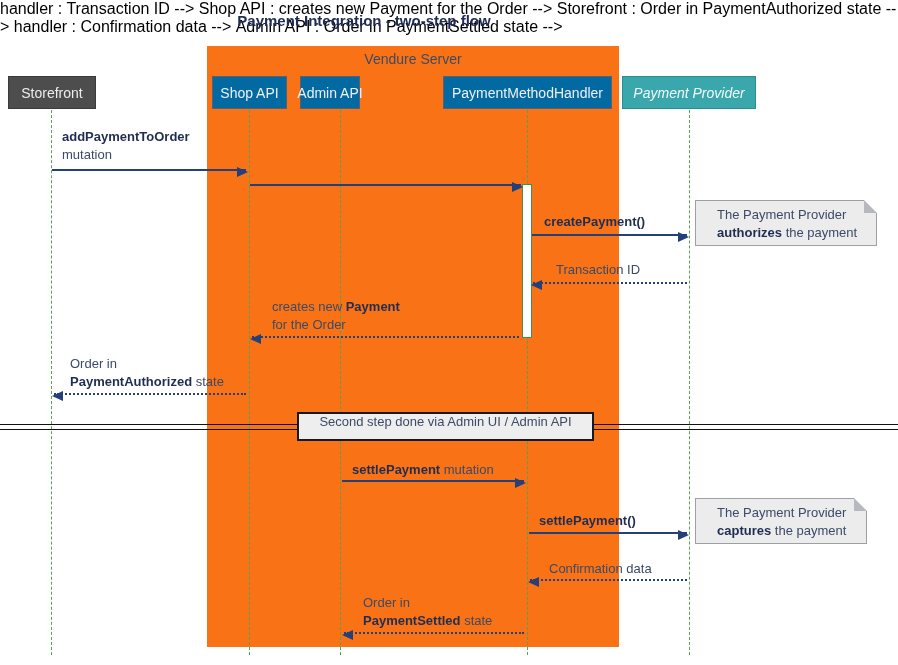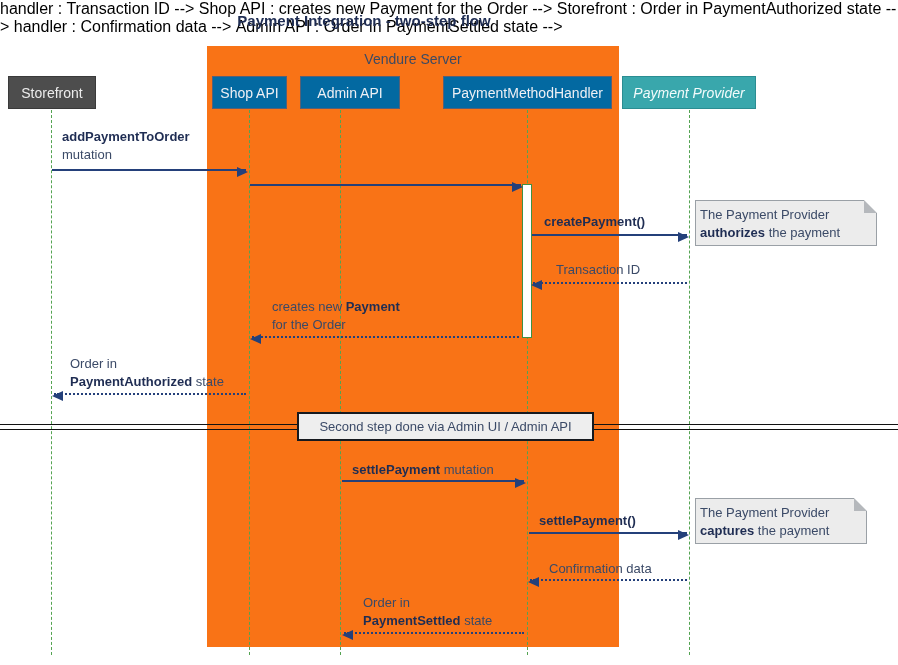--- a/index.html
+++ b/index.html
@@ -42,37 +42,37 @@
         border-top:5px solid transparent; border-bottom:5px solid transparent; top:-4px; }
   .ah-right { border-left:11px solid #24407a; right:-2px; }
   .ah-left  { border-right:11px solid #24407a; left:-2px; }
   .msg-label {
     position:absolute; font-size:13px; color:#3b4a67; line-height:18px;
     white-space:nowrap;
   }
   .msg-label .b { font-weight:bold; color:#1f2d53; }
   .note {
     position:absolute; background:#ececec; border:1px solid #9aa0a6;
-    font-size:13px; color:#3b4a67; line-height:18px; padding:5px 4px;
+    font-size:13px; color:#3b4a67; line-height:18px; padding:5px 21px;
     box-sizing:border-box; white-space:nowrap;
   }
   .note .b { font-weight:bold; color:#1f2d53; }
   .note-fold {
     position:absolute; top:-1px; right:-1px; width:0; height:0;
     border-style:solid; border-width:0 13px 13px 0;
     border-color:#ffffff #ffffff #b5b8bc #b5b8bc;
   }
   .divider-lines {
     position:absolute; left:0; top:424px; width:898px; height:4px;
     border-top:1px solid #121212; border-bottom:1px solid #121212;
   }
   .divider-box {
     position:absolute; left:297px; top:412px; width:297px; height:29px;
     box-sizing:border-box; background:#eeeeee; border:2px solid #16191f;
-    display:flex; align-items:center; justify-content:center;
+    display:flex; align-items:flex-start; justify-content:center;
     font-size:13px; color:#3b4a67; white-space:nowrap;
   }
 </style>
 </head>
 <body>
 
 <div id="canvas">
 
   
   <div class="title">Payment Integration - two-step flow</div>
@@ -92,21 +92,21 @@
   
   <div class="divider-lines"></div>
 
   
   <div class="participant gray" style="left:8px; width:88px;">
       <span>Storefront</span>
     </div>
   <div class="participant" style="left:212px; width:75px;">
       <span>Shop API</span>
     </div>
-  <div class="participant" style="left:300px; width:100px;">
+  <div class="participant" style="left:300px; width:60px;">
       <span>Admin API</span>
     </div>
   <div class="participant" style="left:443px; width:169px;">
       <span>PaymentMethodHandler</span>
     </div>
   <div class="participant teal" style="left:622px; width:134px;font-style:italic;">
       <span>Payment Provider</span>
     </div>
 
   

